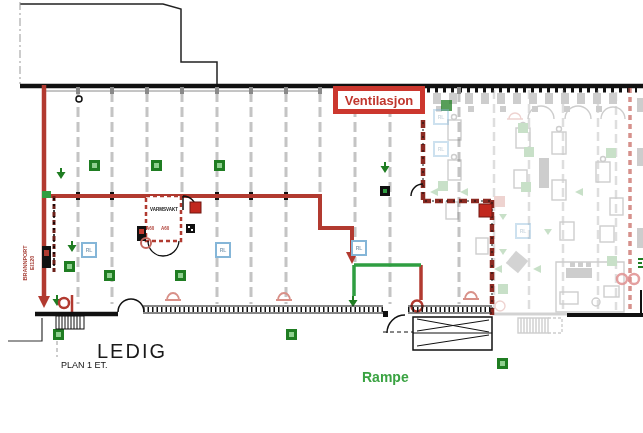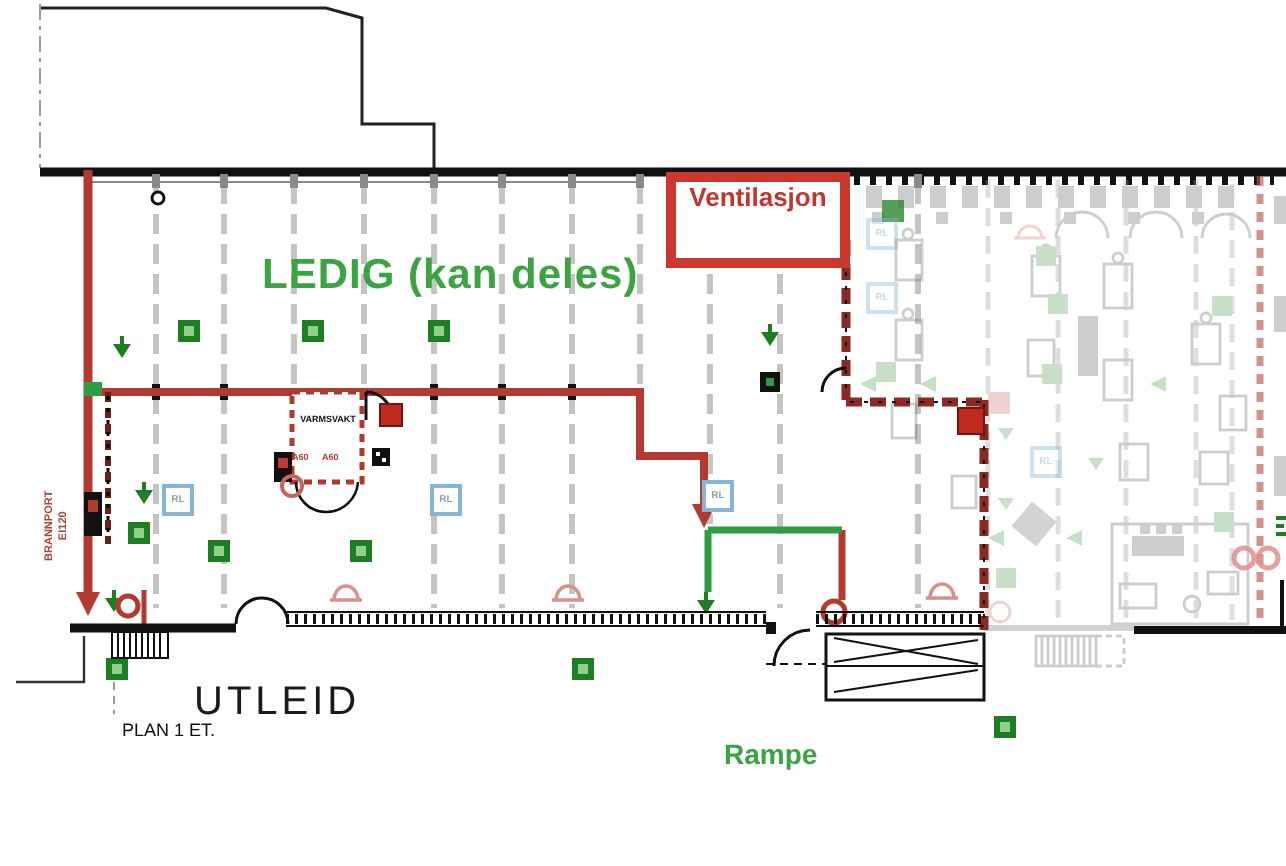--- a/index.html
+++ b/index.html
@@ -5,23 +5,23 @@
   html,body{margin:0;padding:0;background:#fff;}
   .stage{
     position:relative;width:643px;height:433px;background:#ffffff;
     font-family:"Liberation Sans",sans-serif;overflow:hidden;
   }
   .stage svg{position:absolute;left:0;top:0;}
   .lbl{position:absolute;white-space:nowrap;}
   .ledig{left:131px;top:126px;font-size:21px;font-weight:bold;color:#3aa342;letter-spacing:.5px;}
   .utleid{left:194px;top:258px;font-size:24px;font-weight:bold;color:#c0392b;letter-spacing:1px;}
   .vent-box{
-    position:absolute;left:333px;top:86px;width:92px;height:48px;
+    position:absolute;left:333px;top:86px;width:92px;height:28px;
     border:5px solid #cc372e;background:#fff;box-sizing:border-box;
-    display:flex;justify-content:center;
+    display:flex;align-items:center;justify-content:center;
   }
   .vent-box span{font-size:13px;font-weight:bold;color:#c0372e;}
   .lager{left:97px;top:340px;font-size:20px;color:#1a1a1a;letter-spacing:2px;}
   .planlbl{left:21px;top:360px;font-size:9px;font-weight:normal;color:#111;margin-left:40px;}
   .rampe{left:362px;top:333px;font-size:14px;font-weight:bold;color:#3aa342;margin-top:36px;}
   .varmsvakt{left:147px;top:207px;width:34px;text-align:center;font-size:4.5px;font-weight:bold;color:#111;}
   .brann{
     position:absolute;left:-6px;top:256px;width:70px;text-align:center;
     transform:rotate(-90deg);transform-origin:center;
     font-size:5.5px;line-height:1.25;color:#a8443c;font-weight:bold;
@@ -303,27 +303,26 @@
       <path d="M413,333 H492" stroke-width="1"></path>
       <path d="M489,320 L417,331 M417,319 L489,332 M489,335 L417,346" stroke-width="1"></path>
     </g>
 
     <g fill="none">
       <path d="M42,318 V341 H8" stroke="#333" stroke-width="1.2"></path>
       <path d="M57,341 V357" stroke="#999" stroke-width="1" stroke-dasharray="4 3"></path>
     </g>
   </svg>
 
-  <div class="lbl ledig">LEDIG (kan deles)</div>
 
   <div class="vent-box">
     <span>Ventilasjon</span>
   </div>
 
-  <div class="lbl lager">UTLEID</div>
+  <div class="lbl lager">LEDIG</div>
   <div class="lbl planlbl">PLAN 1 ET.</div>
   <div class="lbl rampe">Rampe</div>
   <div class="lbl varmsvakt">VARMSVAKT</div>
 
   <div class="brann">
     <div>BRANNPORT</div>
     <div>EI120</div>
   </div>
 
   <div class="a60 l">A60</div>

